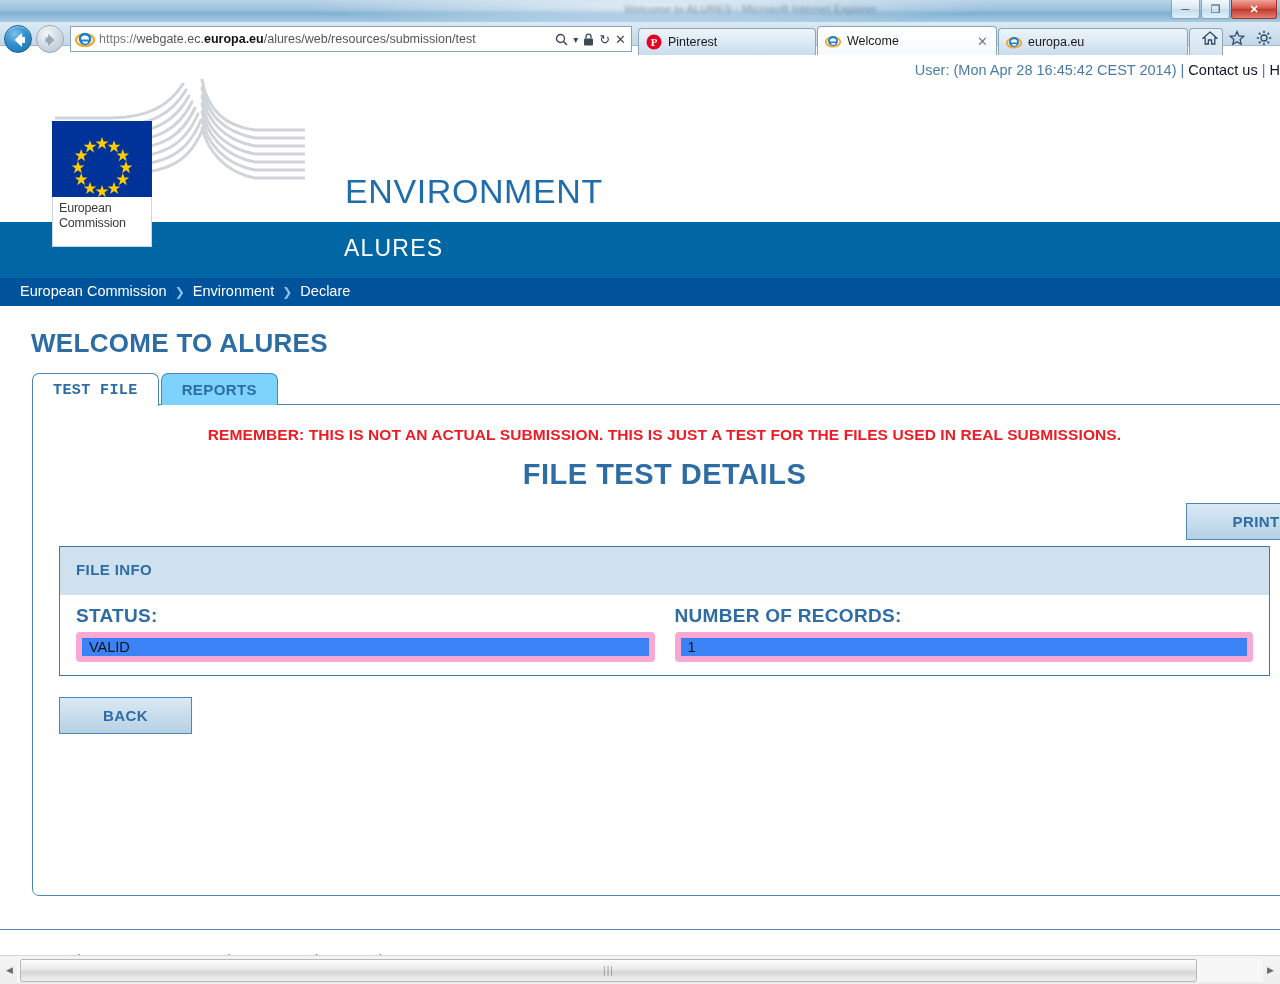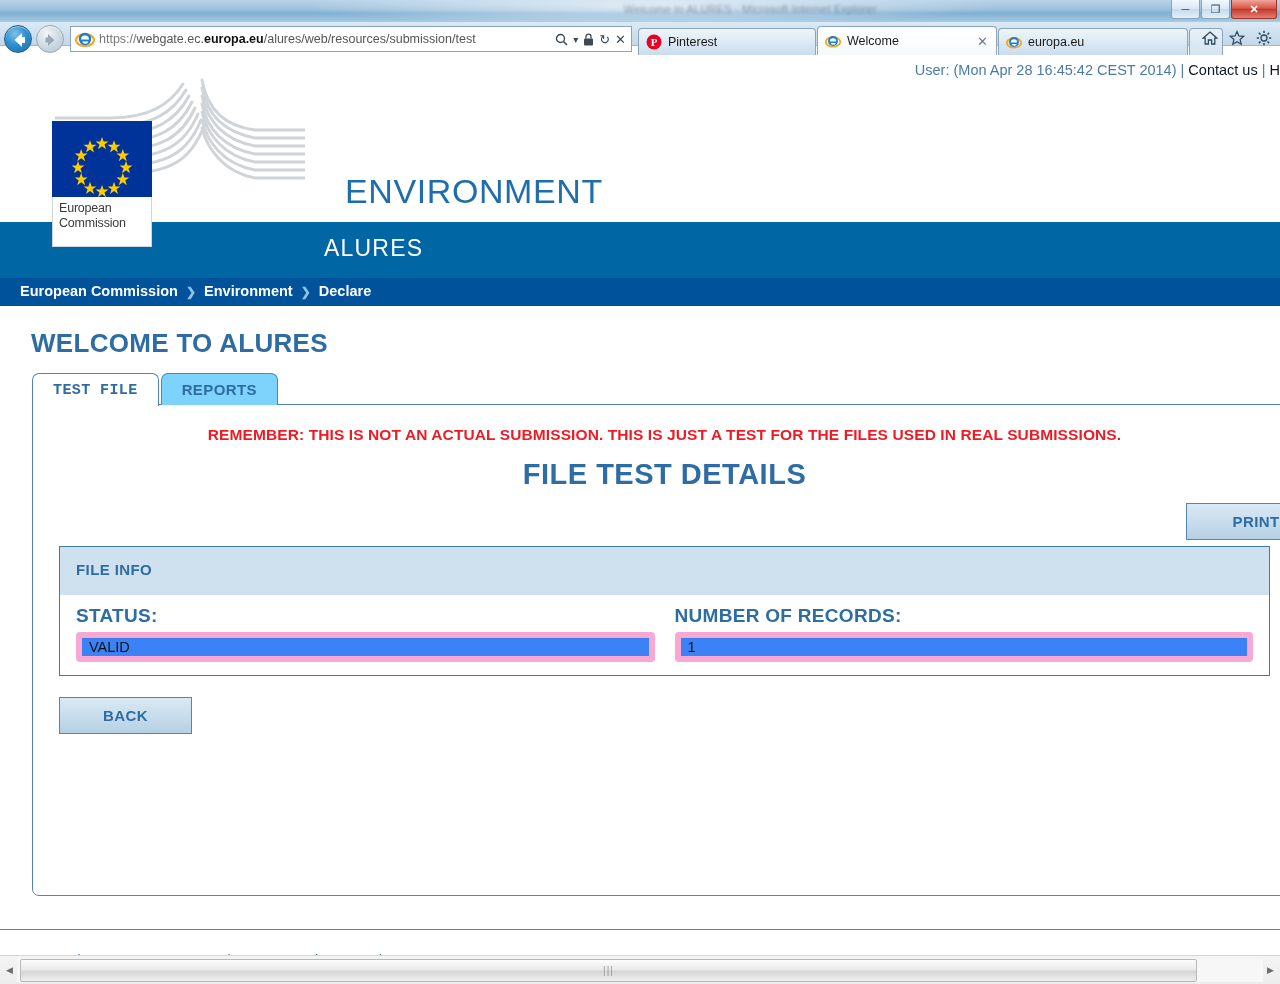--- a/index.html
+++ b/index.html
@@ -242,33 +242,32 @@
     font-weight: normal;
   }
 
   .alures-band {
     height: 56px;
     background: #0066a4;
     position: relative;
   }
   .alures-text {
     position: absolute;
-    left: 324px; top: 13px;
+    left: 344px; top: 13px;
     font-size: 23px;
     color: #ffffff;
     letter-spacing: 1.2px;
   }
   .breadcrumb {
     height: 28px;
     background: #00529b;
     color: #ffffff;
     font-size: 14.5px;
     padding: 5px 12px 0 20px;
     white-space: nowrap;
-    font-weight: bold;
   }
   .breadcrumb .sep { color: #8fc2e8; margin: 0 4px; font-size: 12px; }
 
   
   .main {
     padding: 0 0 0 0;
     position: relative;
     height: 623px;
     background: #ffffff;
   }

